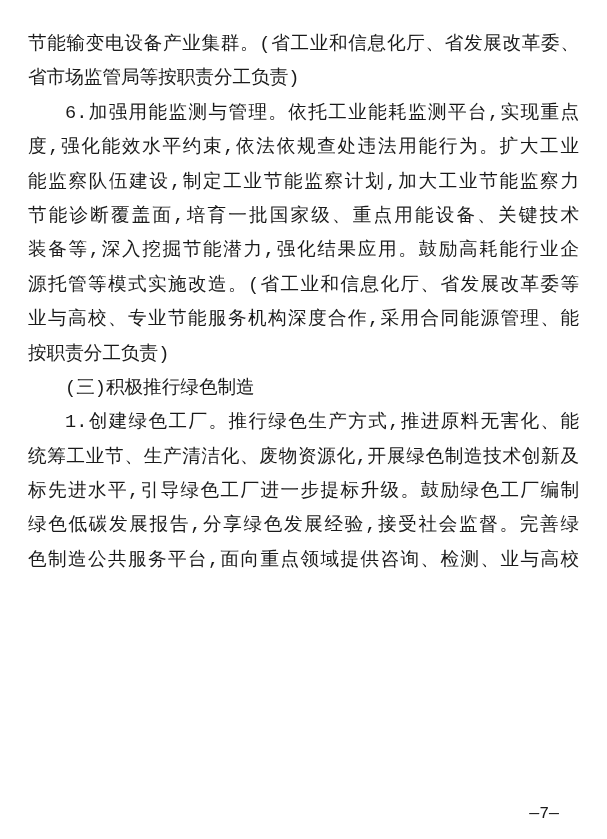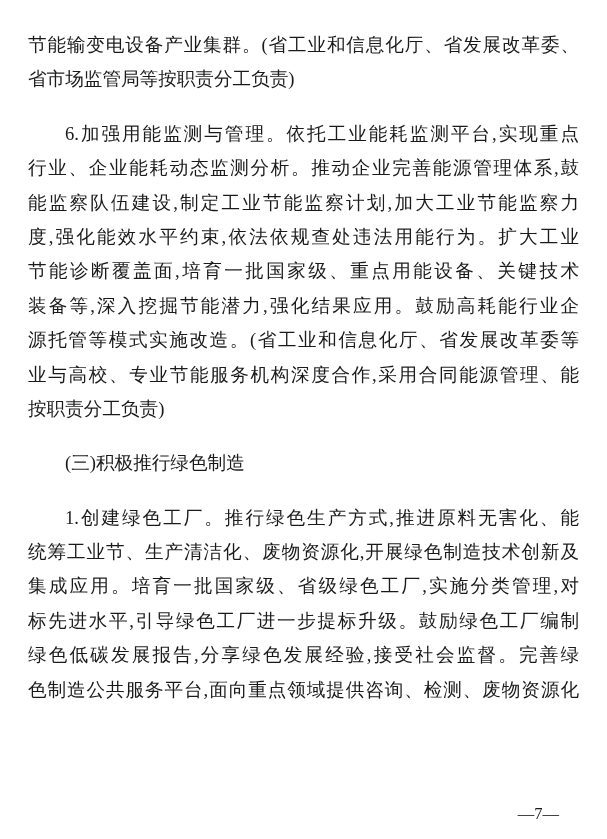--- a/index.html
+++ b/index.html
@@ -6,21 +6,21 @@
     margin: 0;
     padding: 0;
     background: #ffffff;
   }
   .page {
     position: relative;
     width: 607px;
     height: 839px;
     background: #ffffff;
     color: #1a1a1a;
-    font-family: Liberation Serif, serif;
+    font-family: Liberation Mono, monospace;
     overflow: hidden;
   }
   .text-block {
     position: absolute;
     left: 28px;
     top: 28px;
     width: 551px;
     font-size: 18.6px;
   }
   .line {
@@ -33,49 +33,46 @@
   }
   .line.j {
     white-space: normal;
   }
   .line.end {
     text-align: right;
     text-align-last: left;
   }
   .line.ind {
     text-indent: 37px;
-    margin-top: 20px;
   }
   .pageno {
     position: absolute;
     top: 804px;
     right: 48px;
     font-size: 16.5px;
     line-height: 20px;
     color: #1a1a1a;
   }
 </style>
 </head>
 <body>
 
 <div class="page">
   <div class="text-block">
     <div class="line j">节能输变电设备产业集群。(省工业和信息化厅、省发展改革委、</div>
     <div class="line end">省市场监管局等按职责分工负责)</div>
     <div class="line j ind">6.加强用能监测与管理。依托工业能耗监测平台,实现重点</div>
-    <div class="line j">行业、企业能耗动态监测分析。推动企业完善能源管理体系,鼓</div>
+    <div class="line j">度,强化能效水平约束,依法依规查处违法用能行为。扩大工业</div>
     <div class="line j">能监察队伍建设,制定工业节能监察计划,加大工业节能监察力</div>
-    <div class="line j">度,强化能效水平约束,依法依规查处违法用能行为。扩大工业</div>
     <div class="line j">节能诊断覆盖面,培育一批国家级、重点用能设备、关键技术</div>
     <div class="line j">装备等,深入挖掘节能潜力,强化结果应用。鼓励高耗能行业企</div>
     <div class="line j">源托管等模式实施改造。(省工业和信息化厅、省发展改革委等</div>
     <div class="line j">业与高校、专业节能服务机构深度合作,采用合同能源管理、能</div>
     <div class="line end">按职责分工负责)</div>
     <div class="line end ind">(三)积极推行绿色制造</div>
     <div class="line j ind">1.创建绿色工厂。推行绿色生产方式,推进原料无害化、能</div>
     <div class="line j">统筹工业节、生产清洁化、废物资源化,开展绿色制造技术创新及</div>
-    <div class="line j">集成应用。培育一批国家级、省级绿色工厂,实施分类管理,对</div>
     <div class="line j">标先进水平,引导绿色工厂进一步提标升级。鼓励绿色工厂编制</div>
     <div class="line j">绿色低碳发展报告,分享绿色发展经验,接受社会监督。完善绿</div>
-    <div class="line j">色制造公共服务平台,面向重点领域提供咨询、检测、废物资源化</div>
+    <div class="line j">色制造公共服务平台,面向重点领域提供咨询、检测、业与高校</div>
   </div>
   <div class="pageno">—7—</div>
 </div>
 
 </body></html>

